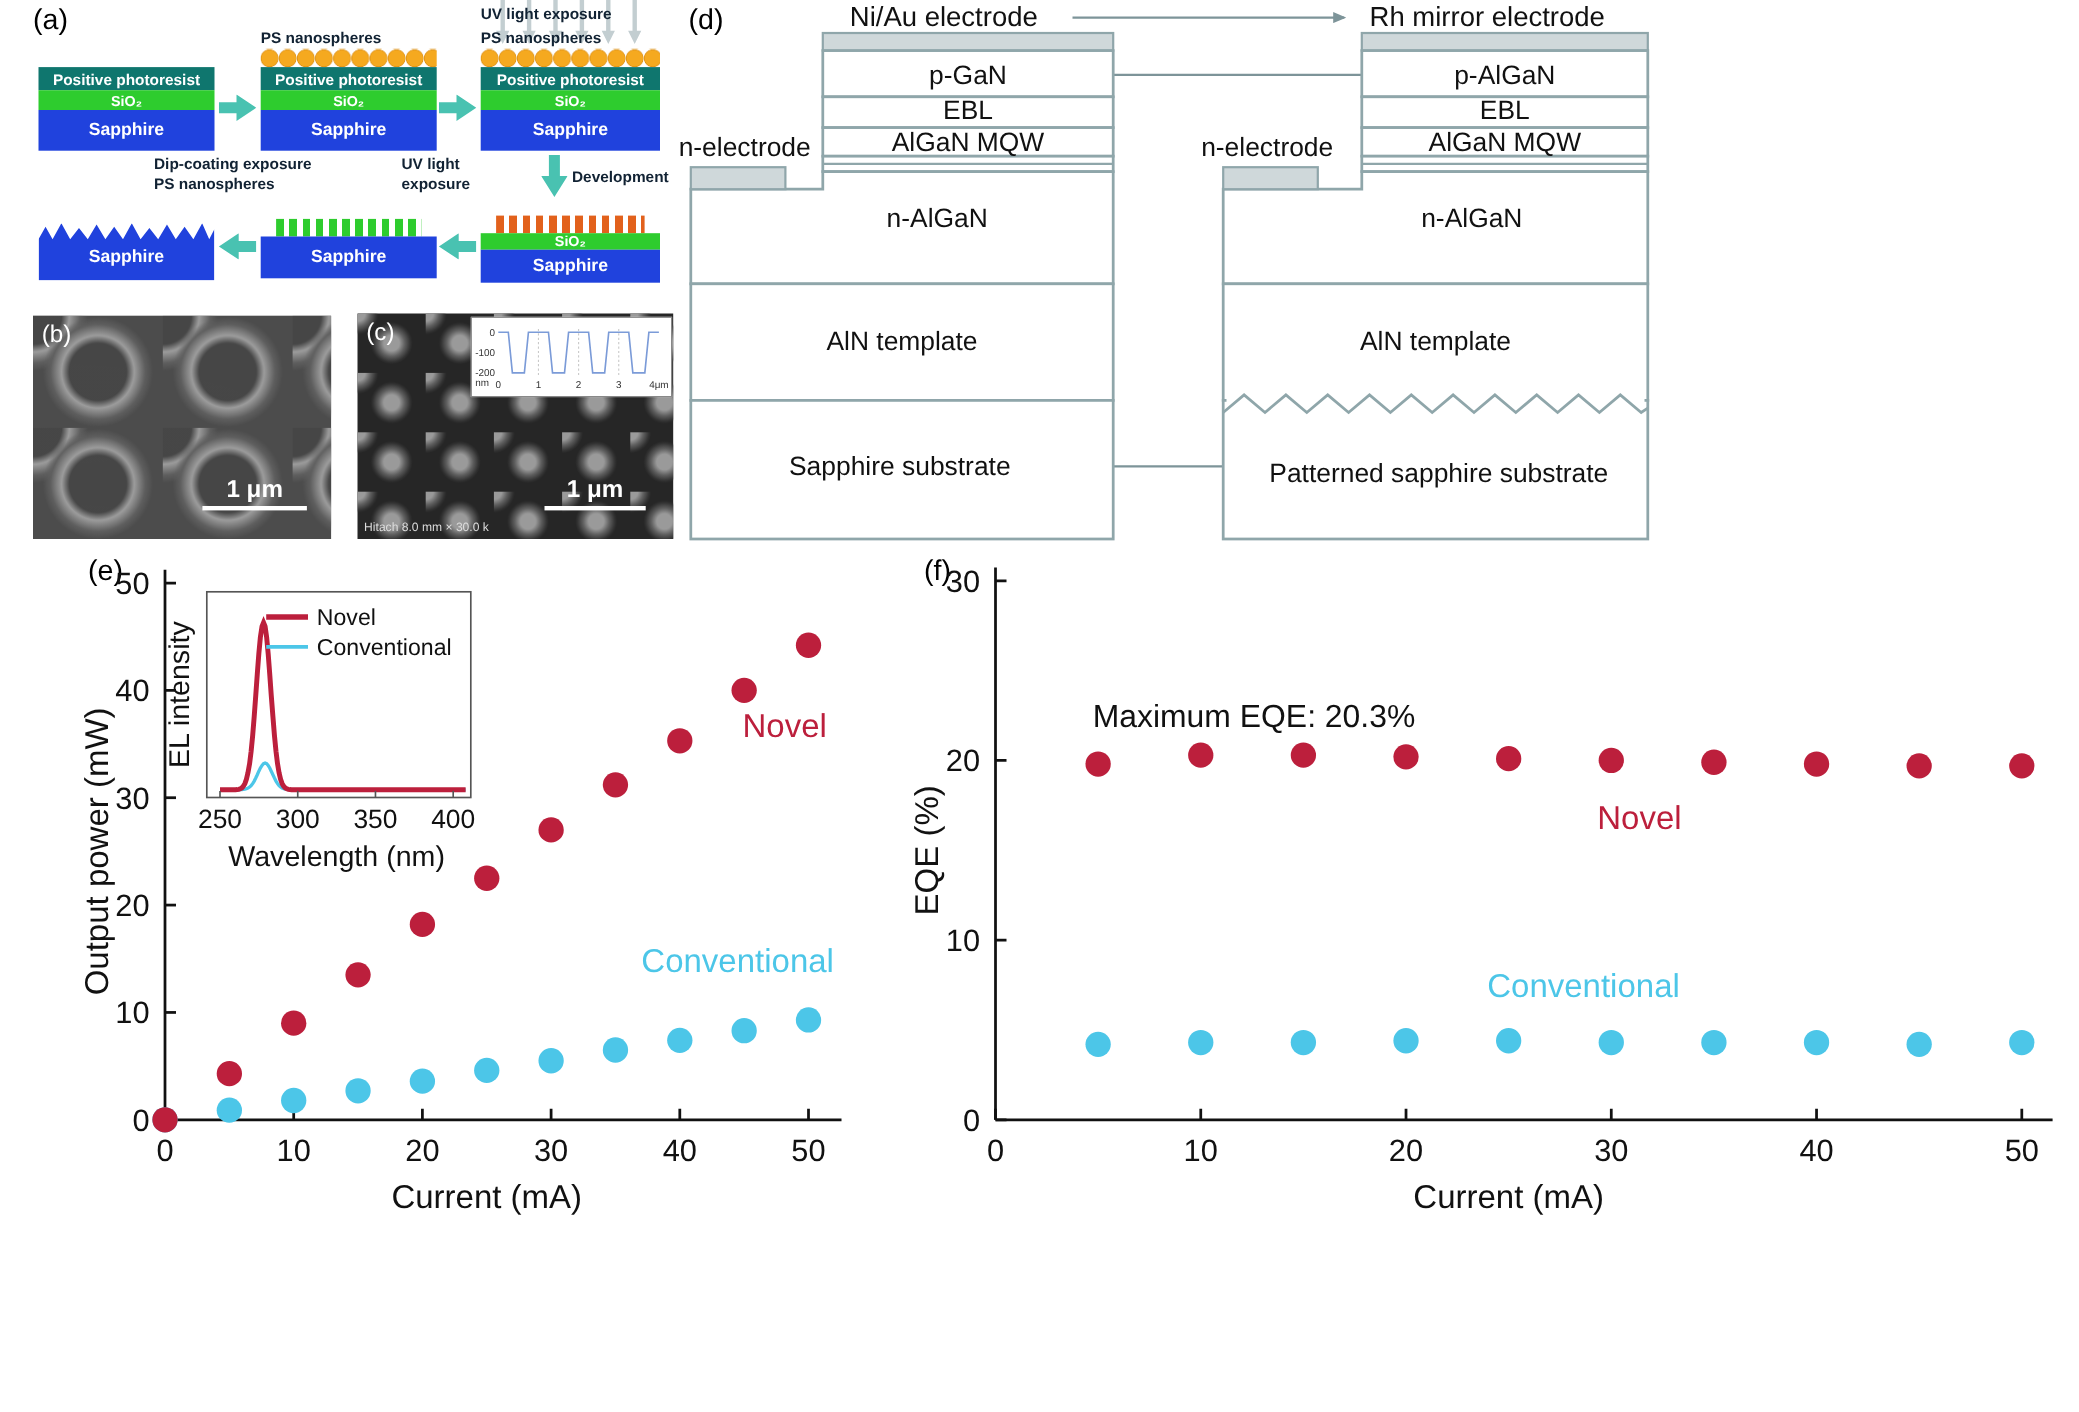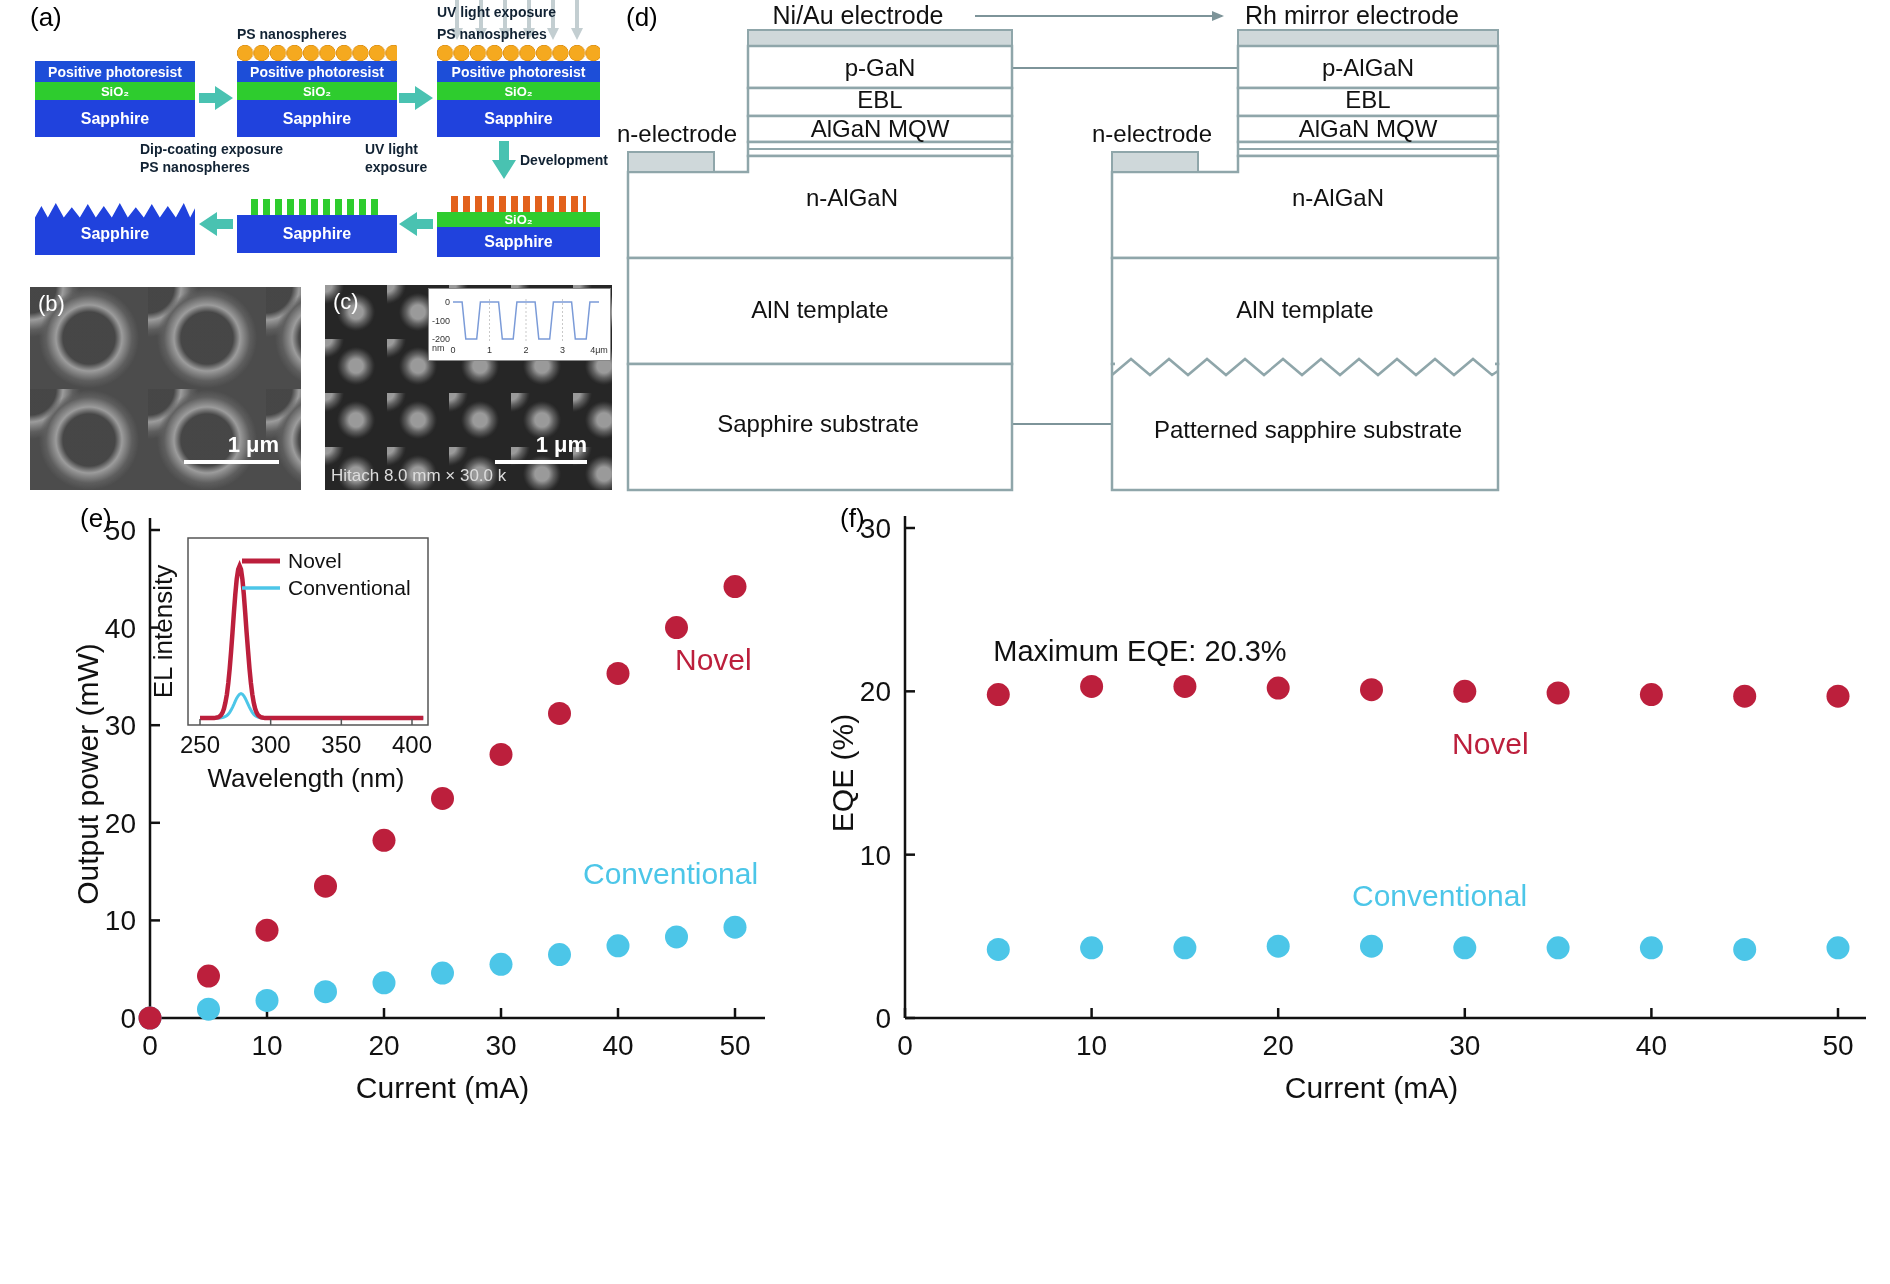--- a/index.html
+++ b/index.html
@@ -2,21 +2,21 @@
 <html><head>
 <meta charset="utf-8">
 <style>
   html,body{margin:0;padding:0;background:#fff;}
   .page{position:relative;width:1890px;height:1284px;background:#fff;
         font-family:"Liberation Sans",sans-serif;overflow:hidden;color:#111;}
   .abs{position:absolute;}
   .plabel{font-size:26px;color:#000;}
   
   .layer{display:flex;align-items:center;justify-content:center;color:#fff;font-weight:bold;}
-  .layer-pr{background:#1d4ed8;height:21px;font-size:14px;}
+  .layer-pr{background:#0f766e;height:21px;font-size:14px;}
   .layer-sio2{background:#2ecc2e;height:18px;font-size:13px;}
   .layer-sap{background:#2042dd;height:37px;font-size:16px;}
   .spheres{background-image:radial-gradient(circle at 8px 9px,#f5a91f 7.2px,#d98c12 7.8px,rgba(0,0,0,0) 8.4px);
            background-size:16.5px 17px;background-repeat:repeat-x;height:17px;}
   .cap{font-size:14px;font-weight:600;color:#123;text-align:left;line-height:1.25;}
   .pillars{height:16px;margin:0 14px;}
   .pillars-orange{background:repeating-linear-gradient(90deg,#e2611c 0 7px,rgba(0,0,0,0) 7px 12px);}
   .pillars-green{background:repeating-linear-gradient(90deg,#2ecc2e 0 7px,rgba(0,0,0,0) 7px 12px);}
   .sap-zigzag{background:#2042dd;position:relative;
     clip-path:polygon(0% 28%,4% 6%,8% 28%,13% 0%,18% 28%,23% 8%,28% 28%,33% 2%,38% 28%,43% 6%,48% 28%,53% 0%,58% 28%,63% 8%,68% 28%,73% 2%,78% 28%,83% 6%,88% 28%,93% 0%,97% 28%,100% 10%,100% 100%,0% 100%);}
@@ -27,24 +27,24 @@
     background-image:
       radial-gradient(circle at 59px 51px,rgba(70,70,70,.95) 26px,rgba(160,160,160,.95) 33px,rgba(95,95,95,.95) 43px,rgba(60,60,60,0) 50px),
       radial-gradient(circle at 0px 0px,rgba(70,70,70,.95) 26px,rgba(160,160,160,.95) 33px,rgba(95,95,95,.95) 43px,rgba(60,60,60,0) 50px);
     background-size:118px 102px;}
   .sem-c{background-color:#262626;
     background-image:
       radial-gradient(circle at 31px 27px,#9a9a9a 7px,#5f5f5f 12px,#323232 17px,rgba(0,0,0,0) 19px),
       radial-gradient(circle at 0px 0px,#9a9a9a 7px,#5f5f5f 12px,#323232 17px,rgba(0,0,0,0) 19px);
     background-size:62px 54px;}
   .sem-label{position:absolute;left:8px;top:4px;color:#fff;font-size:22px;}
-  .scalebar{position:absolute;text-align:right;color:#fff;}
+  .scalebar{position:absolute;text-align:center;color:#fff;}
   .scalebar-text{font-size:22px;font-weight:600;}
   .scalebar-line{height:4px;background:#fff;margin-top:2px;}
-  .sem-info{position:absolute;left:6px;bottom:4px;color:#ddd;font-size:17px;}
+  .sem-info{position:absolute;left:6px;bottom:4px;color:#ddd;font-size:11px;}
   #afm-inset{position:absolute;right:1px;top:3px;background:#fff;border:1px solid #888;}
   
   .box{fill:#ffffff;stroke:#8fa6aa;stroke-width:2.5;}
   .electrode{fill:#cfd8da;stroke:#8fa6aa;stroke-width:2;}
   .ln{stroke:#8fa6aa;stroke-width:2;}
   .zig{fill:none;stroke:#8fa6aa;stroke-width:2.5;}
   .d-label{font-size:24px;fill:#111;}
   .d-top{font-size:25px;fill:#111;}
   
   .tick{font-size:28px;fill:#111;}

